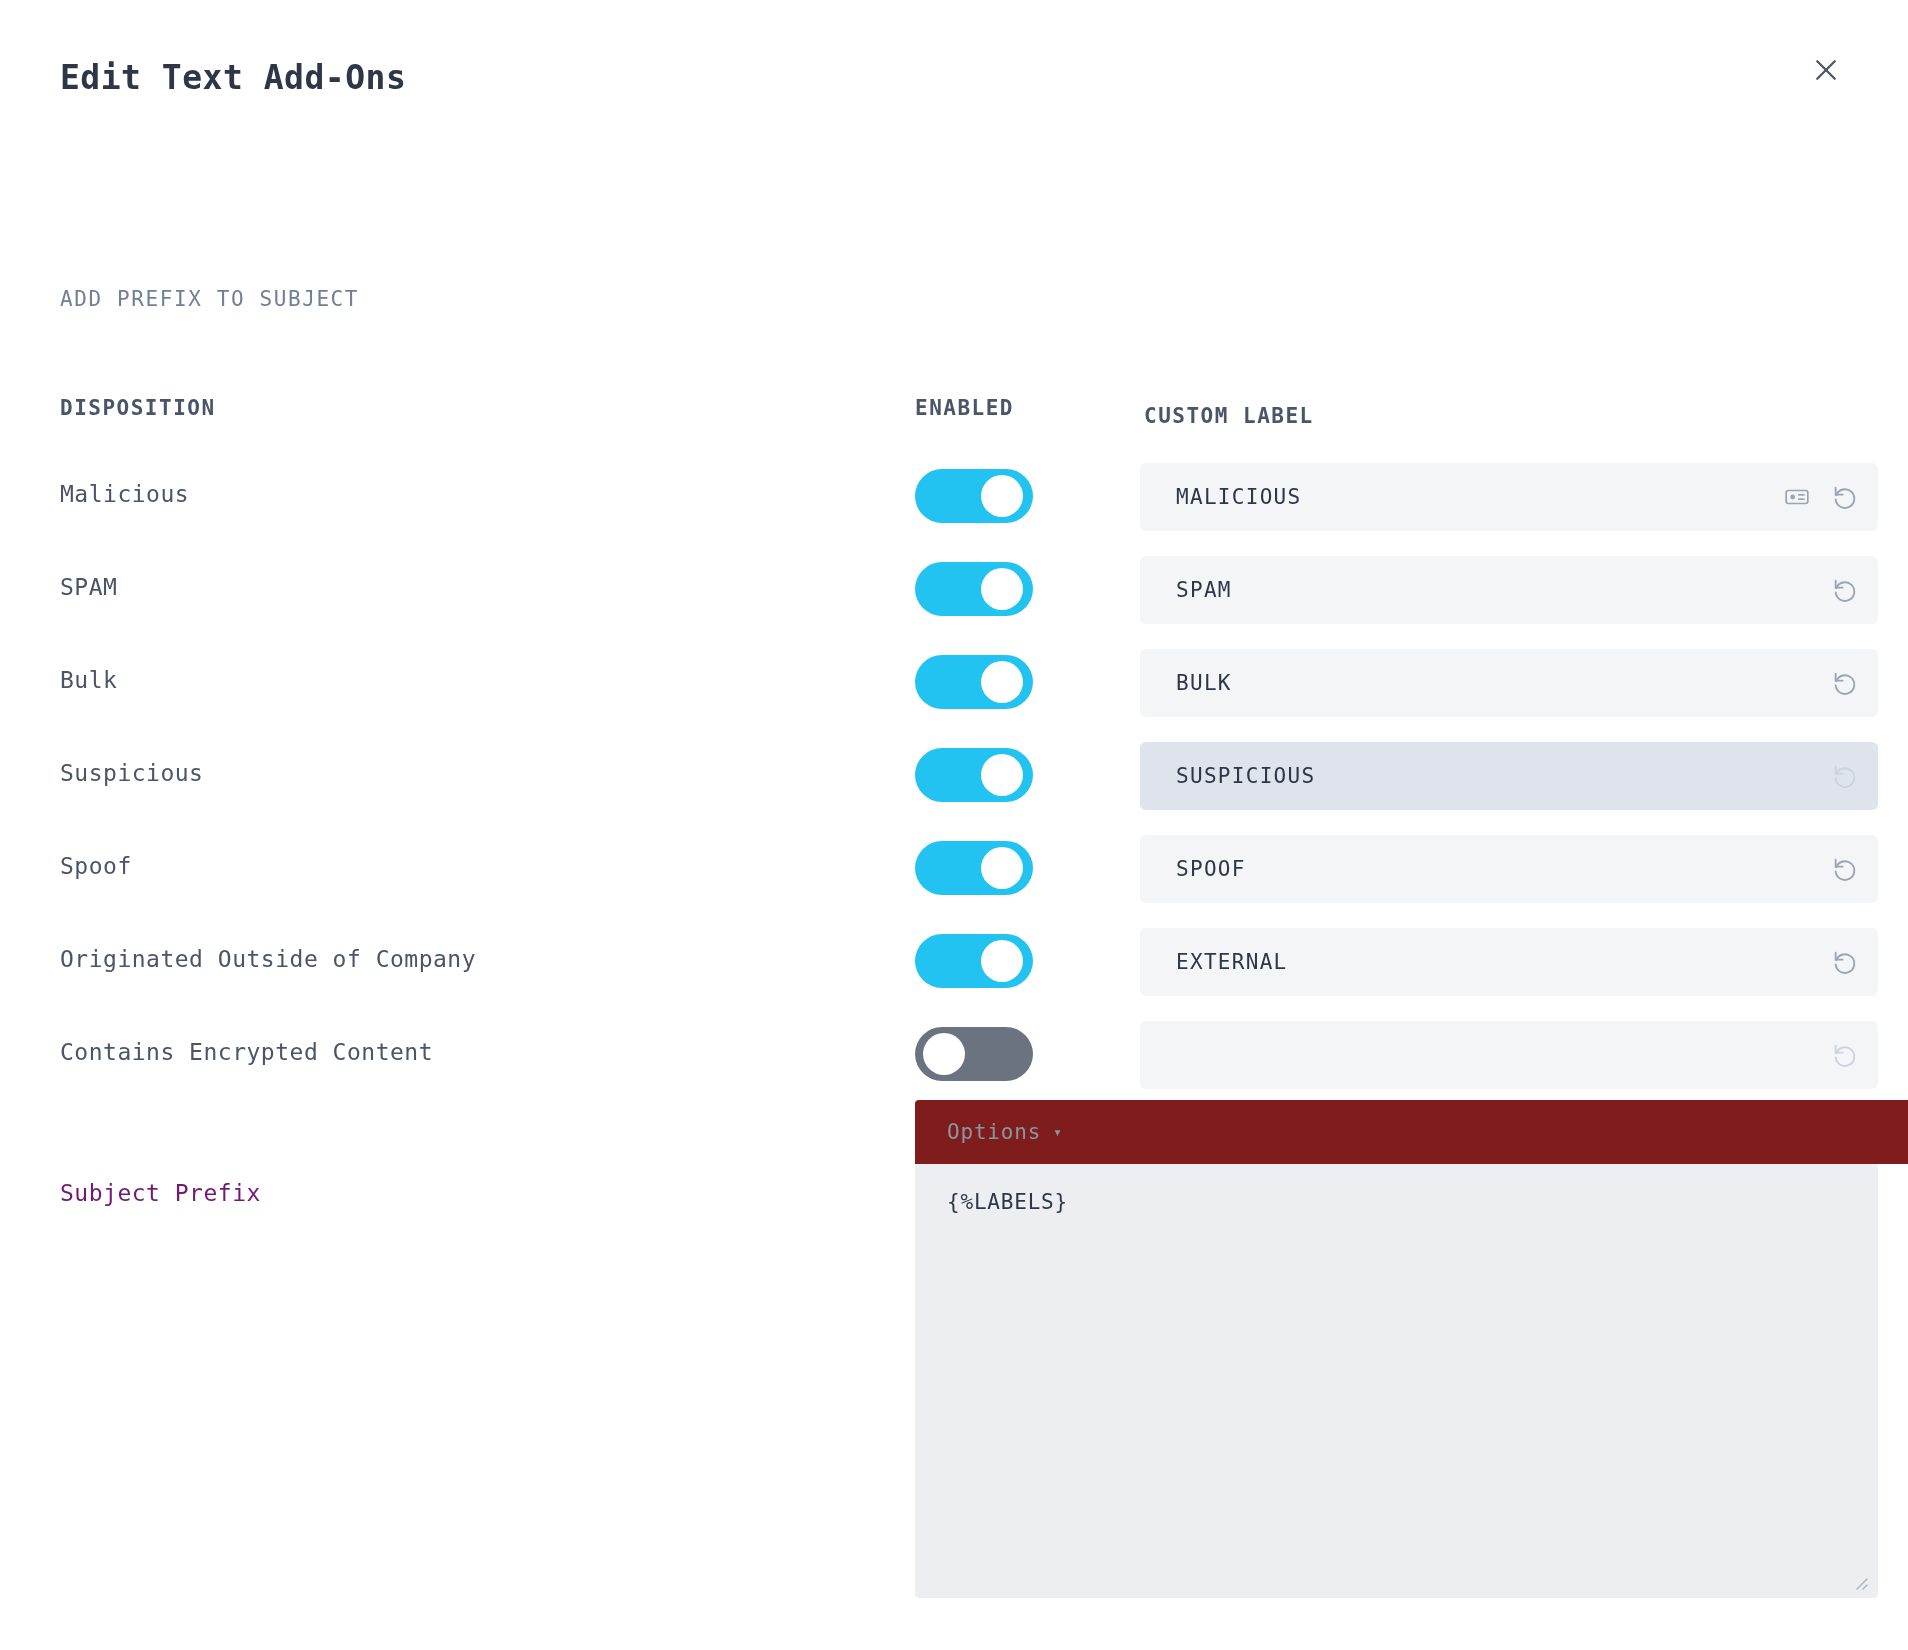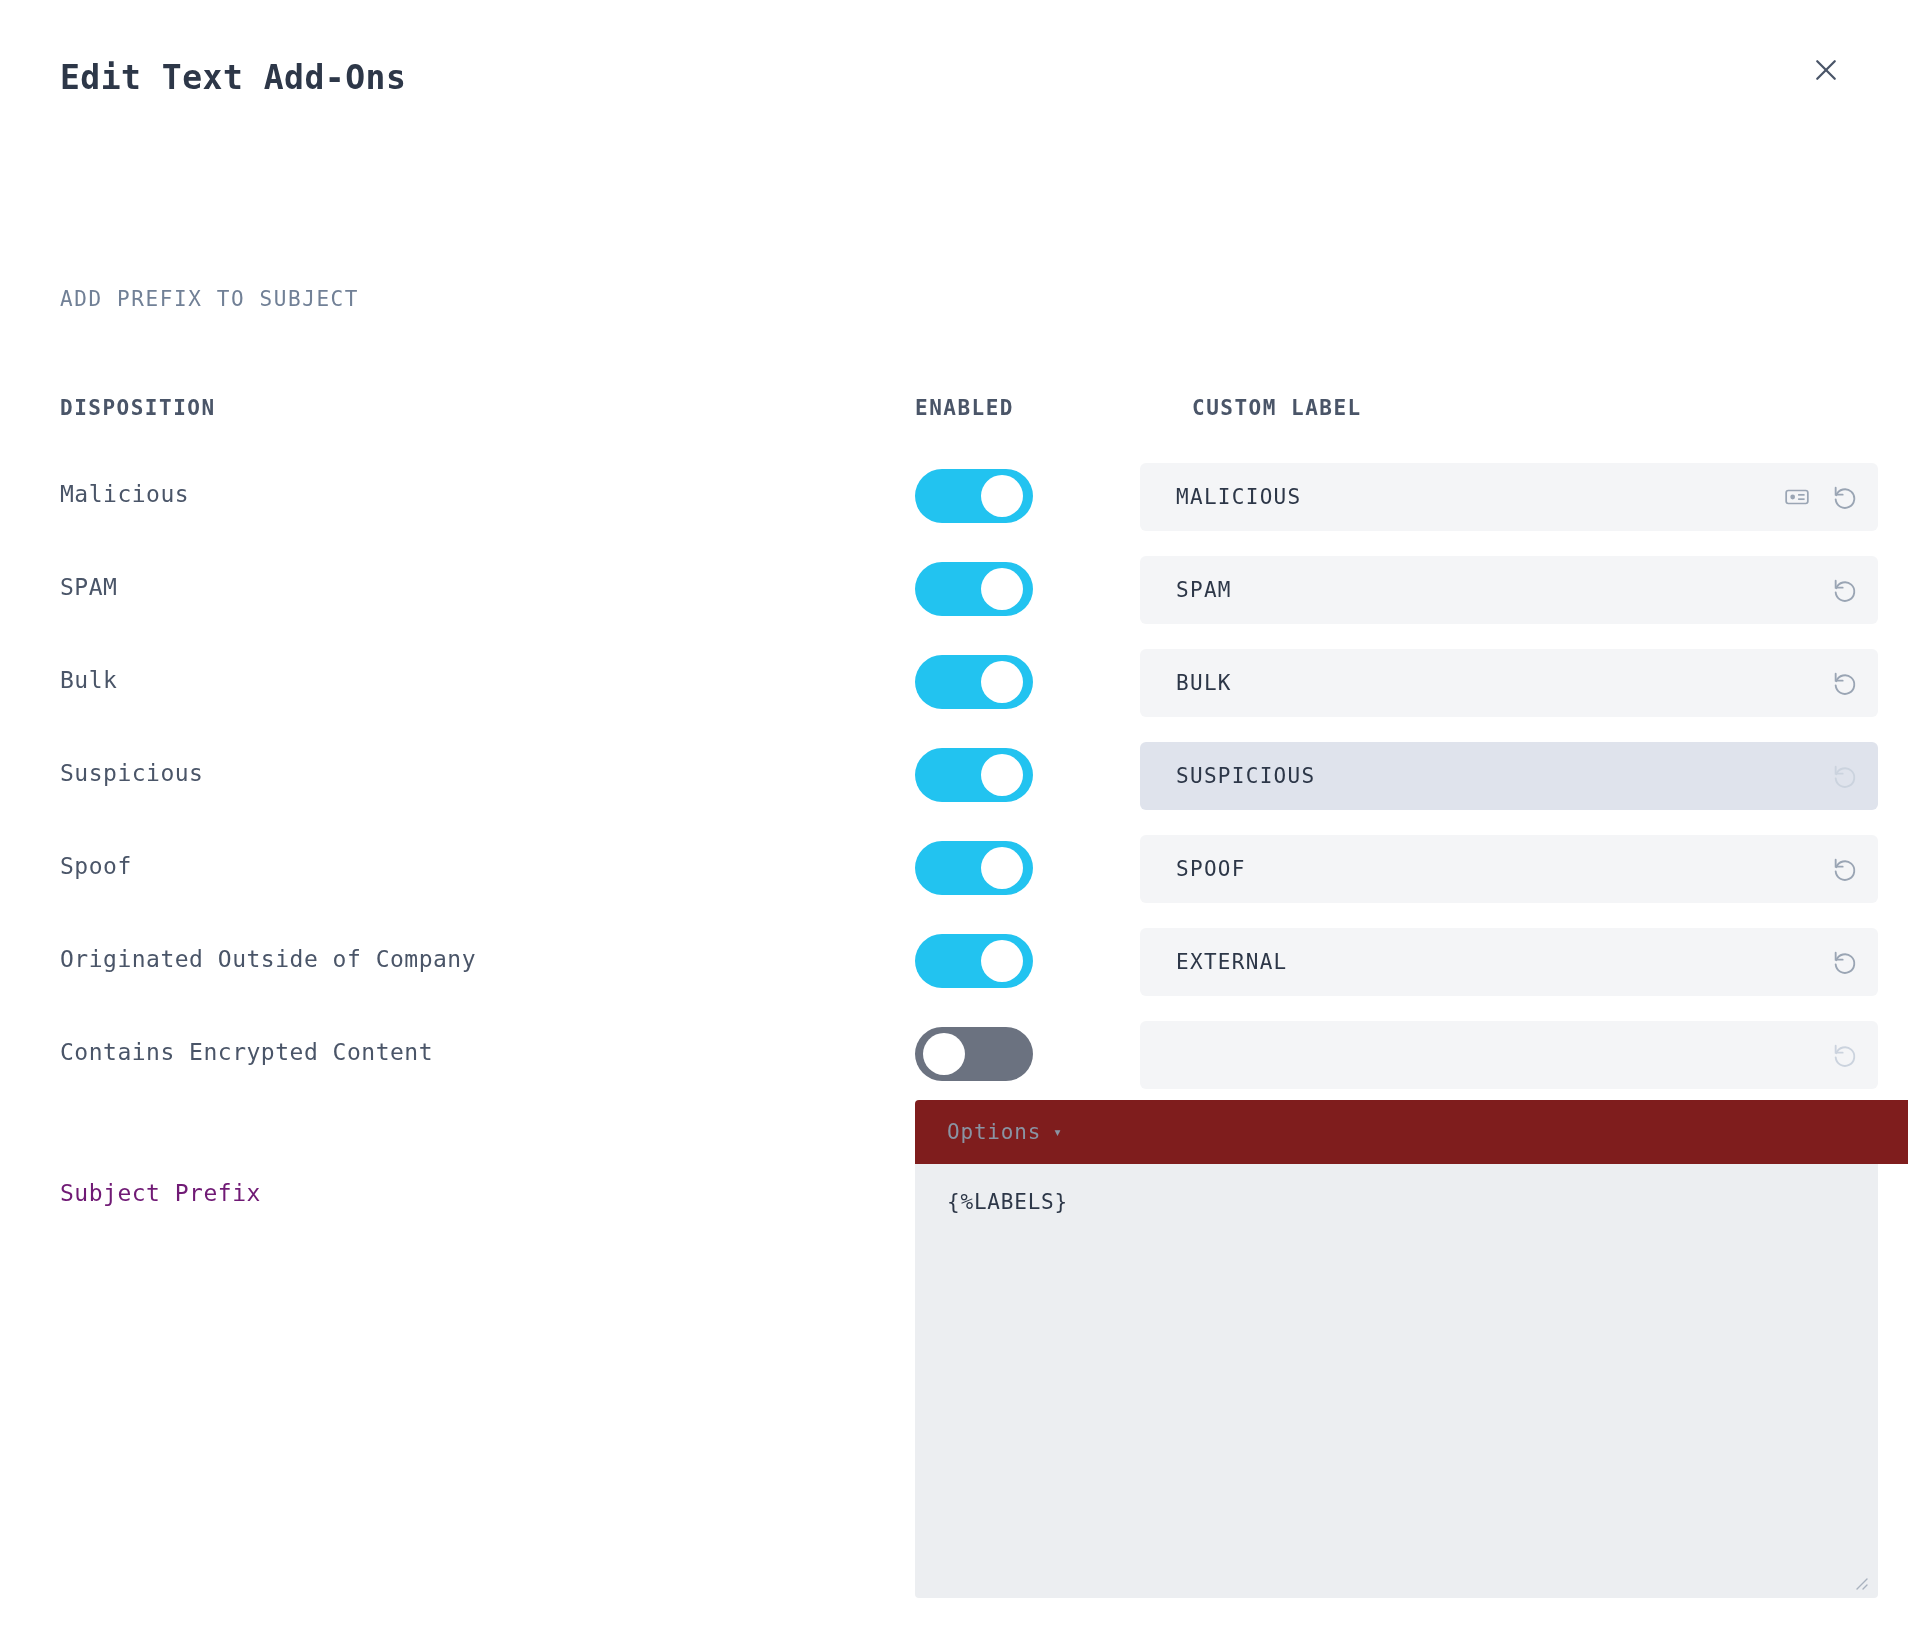--- a/index.html
+++ b/index.html
@@ -60,21 +60,21 @@
   .col-head {
     position: absolute;
     font-size: 21px;
     letter-spacing: 1.5px;
     color: #4a5568;
     font-weight: bold;
     top: 396px;
   }
   .col-head.disposition { left: 60px; }
   .col-head.enabled { left: 915px; }
-  .col-head.custom-label { left: 1192px; }
+  .col-head.custom-label { left: 1144px; margin-top: 8px; }
 
   .rows {
     position: absolute;
     left: 0;
     top: 455px;
     width: 1712px;
   }
   .row {
     position: relative;
     height: 93px;

